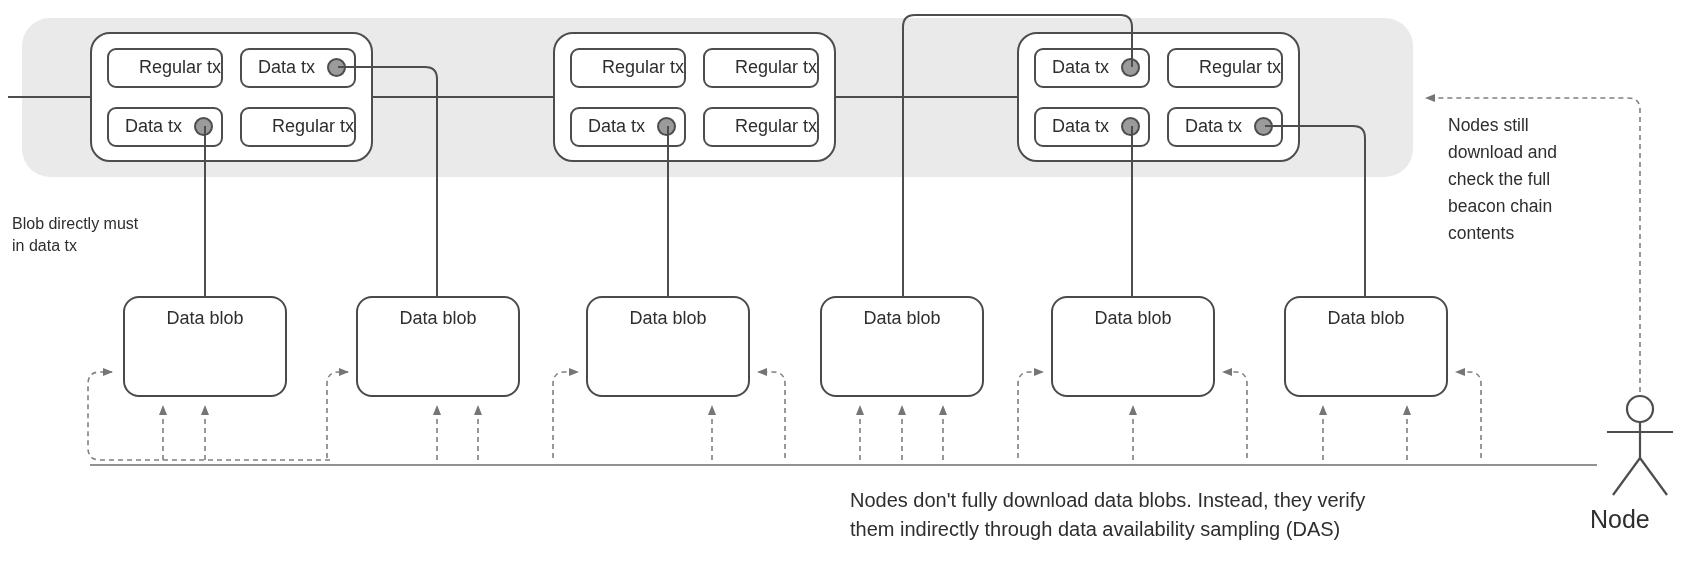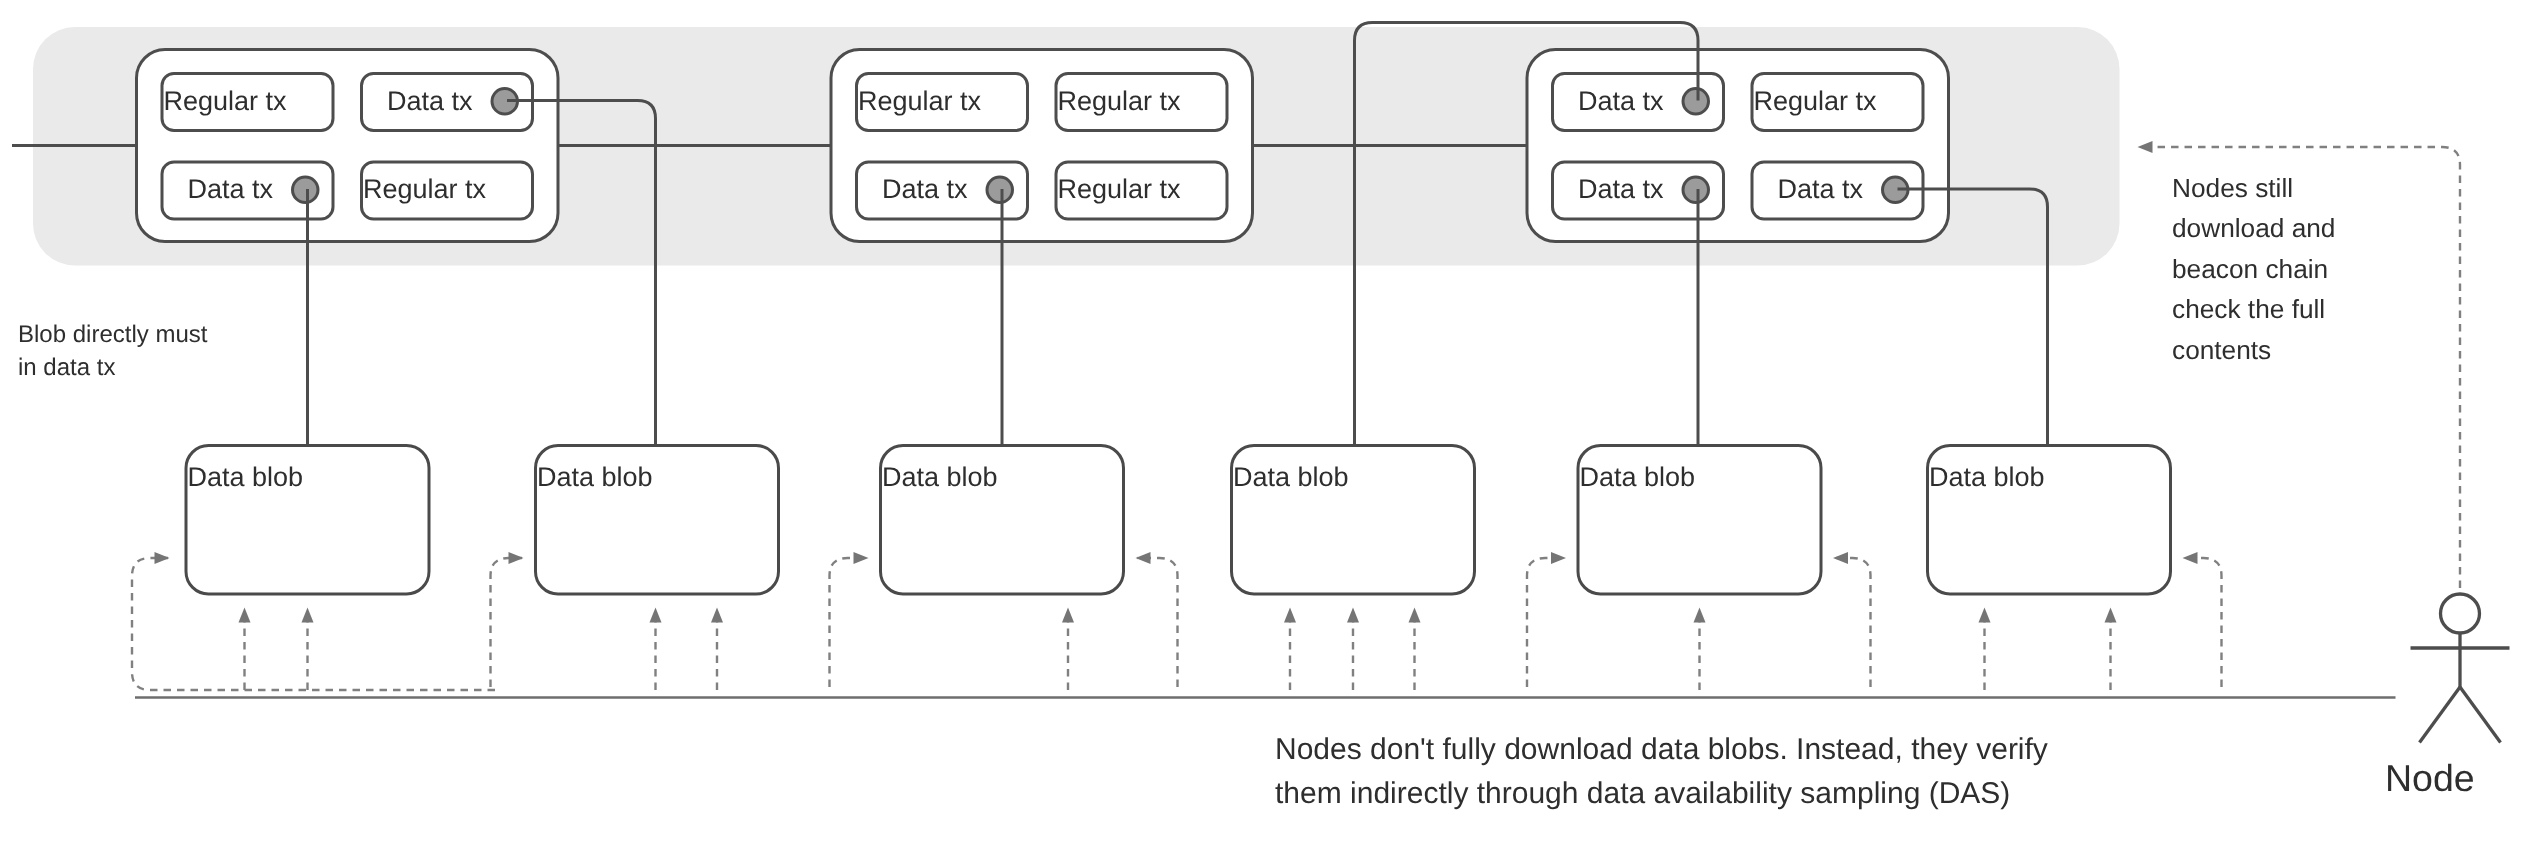--- a/index.html
+++ b/index.html
@@ -7,28 +7,28 @@
          font-family:"Liberation Sans", sans-serif;color:#2e2e2e;}
   .band{position:absolute;left:22px;top:18px;width:1391px;height:159px;
         background:#eaeaea;border-radius:28px;}
   svg.overlay{position:absolute;left:0;top:0;z-index:3;pointer-events:none;}
   .block{position:absolute;top:32px;width:283px;height:130px;background:#fff;
          border:2px solid #4d4d4d;border-radius:20px;z-index:2;
          display:grid;grid-template-columns:116px 116px;grid-template-rows:40px 40px;
          gap:19px 17px;justify-content:center;align-content:center;box-sizing:border-box;}
   .block.b1{left:90px;} .block.b2{left:553px;} .block.b3{left:1017px;}
   .tx{border:2px solid #4d4d4d;border-radius:9px;background:#fff;box-sizing:border-box;
-      display:flex;align-items:center;justify-content:flex-start;
+      display:flex;align-items:center;justify-content:flex-end;
       font-size:18px;white-space:nowrap;color:#2e2e2e;}
   .tx.has-dot{justify-content:space-between;padding:0 8px 0 16px;}
   .dot{width:15px;height:15px;border-radius:50%;background:#9b9b9b;
        border:2px solid #4d4d4d;flex:0 0 auto;}
   .blob{position:absolute;top:296px;width:164px;height:101px;background:#fff;
         border:2px solid #4a4a4a;border-radius:16px;z-index:2;box-sizing:border-box;
-        padding-top:10px;font-size:18px;}
+        text-align:center;padding-top:10px;font-size:18px;}
   .blob.p1{left:123px;} .blob.p2{left:356px;} .blob.p3{left:586px;}
   .blob.p4{left:820px;} .blob.p5{left:1051px;} .blob.p6{left:1284px;}
   .note{position:absolute;z-index:4;text-align:left;color:#2e2e2e;}
   .note-left{left:12px;top:213px;width:196px;font-size:16px;line-height:21.5px;}
   .note-right{left:1448px;top:112px;width:200px;font-size:17.5px;line-height:27px;}
   .note-bottom{left:850px;top:486px;width:800px;font-size:20px;line-height:29px;}
   .note-node{left:1590px;top:505px;width:100px;font-size:25px;}
 </style>
 </head>
 <body>
@@ -152,22 +152,22 @@
   </svg>
 
   <div class="note note-left">
     <div>Blob directly must</div>
     <div>in data tx</div>
   </div>
 
   <div class="note note-right">
     <div>Nodes still</div>
     <div>download and</div>
+    <div>check the full</div>
     <div>beacon chain</div>
-    <div>check the full</div>
     <div>contents</div>
   </div>
 
   <div class="note note-bottom">
     <div>Nodes don't fully download data blobs. Instead, they verify</div>
     <div>them indirectly through data availability sampling (DAS)</div>
   </div>
 
   <div class="note note-node">
     <span>Node</span>

